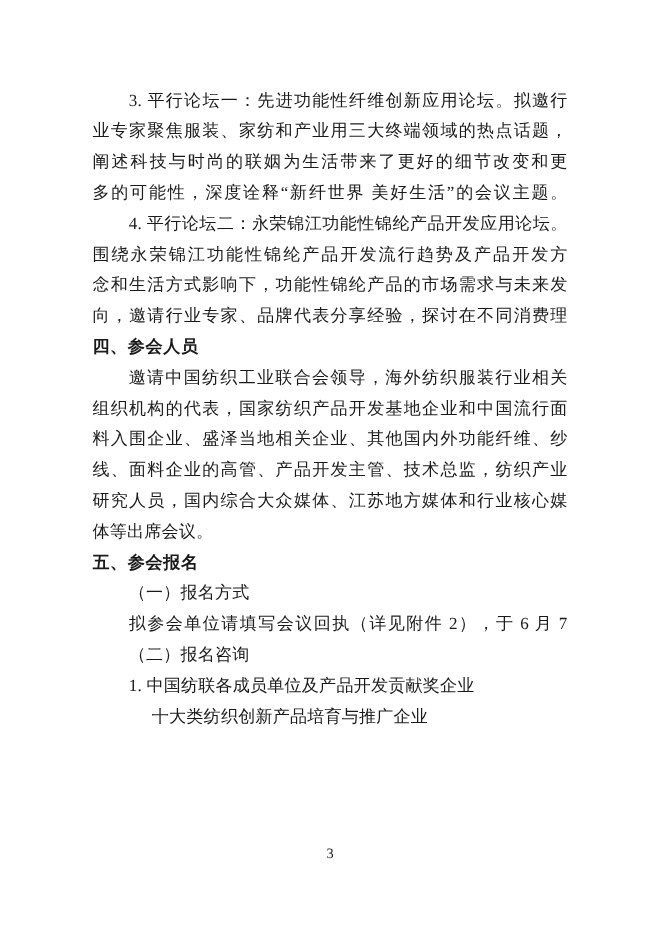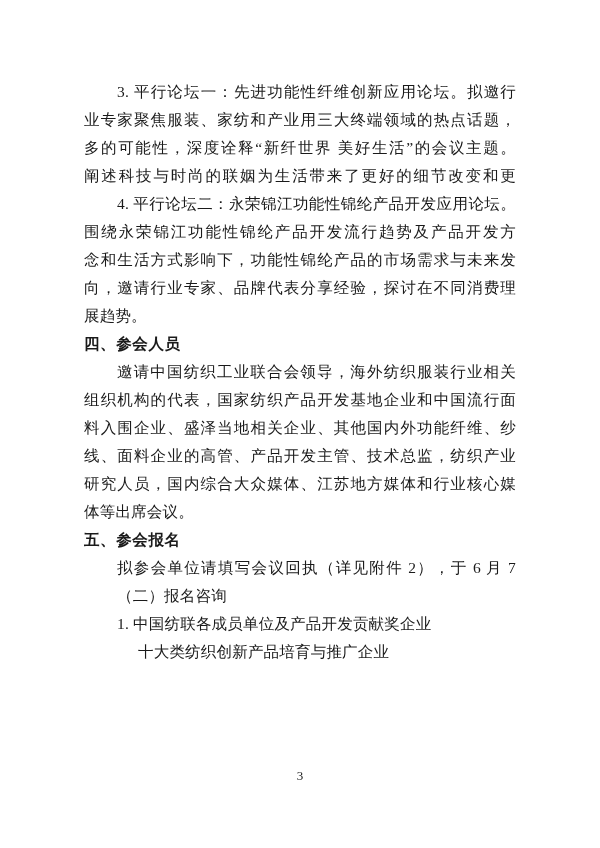--- a/index.html
+++ b/index.html
@@ -49,34 +49,34 @@
     font-family: "Liberation Serif", serif;
   }
 </style>
 </head>
 <body>
 
 <div class="page" style="background: rgb(255, 255, 255); color: rgb(26, 26, 26);">
   <div class="body-text">
       <div class="line just" style="padding-left: 33px;">3. 平行论坛一：先进功能性纤维创新应用论坛。拟邀行</div>
       <div class="line just">业专家聚焦服装、家纺和产业用三大终端领域的热点话题，</div>
+      <div class="line just">阐述科技与时尚的联姻为生活带来了更好的细节改变和更</div>
       <div class="line just">多的可能性，深度诠释“新纤世界 美好生活”的会议主题。</div>
-      <div class="line just">阐述科技与时尚的联姻为生活带来了更好的细节改变和更</div>
       <div class="line just" style="padding-left: 33px;">4. 平行论坛二：永荣锦江功能性锦纶产品开发应用论坛。</div>
       <div class="line just">围绕永荣锦江功能性锦纶产品开发流行趋势及产品开发方</div>
       <div class="line just">念和生活方式影响下，功能性锦纶产品的市场需求与未来发</div>
       <div class="line just">向，邀请行业专家、品牌代表分享经验，探讨在不同消费理</div>
-      <div class="line">展趋势。</div>
       <div class="line bold">四、参会人员</div>
       <div class="line just" style="padding-left: 33px;">邀请中国纺织工业联合会领导，海外纺织服装行业相关</div>
       <div class="line just">组织机构的代表，国家纺织产品开发基地企业和中国流行面</div>
       <div class="line just">料入围企业、盛泽当地相关企业、其他国内外功能纤维、纱</div>
       <div class="line just">线、面料企业的高管、产品开发主管、技术总监，纺织产业</div>
       <div class="line just">研究人员，国内综合大众媒体、江苏地方媒体和行业核心媒</div>
       <div class="line">体等出席会议。</div>
       <div class="line bold">五、参会报名</div>
+      <div class="line" style="padding-left: 33px;">（一）报名方式</div>
       <div class="line just" style="padding-left: 33px;">拟参会单位请填写会议回执（详见附件 2），于 6 月 7</div>
       <div class="line" style="padding-left: 33px;">（二）报名咨询</div>
       <div class="line" style="padding-left: 33px;">1. 中国纺联各成员单位及产品开发贡献奖企业</div>
       <div class="line" style="padding-left: 54px;">十大类纺织创新产品培育与推广企业</div>
     </div>
   <div class="page-number">3</div>
 </div>
 
 </body></html>

